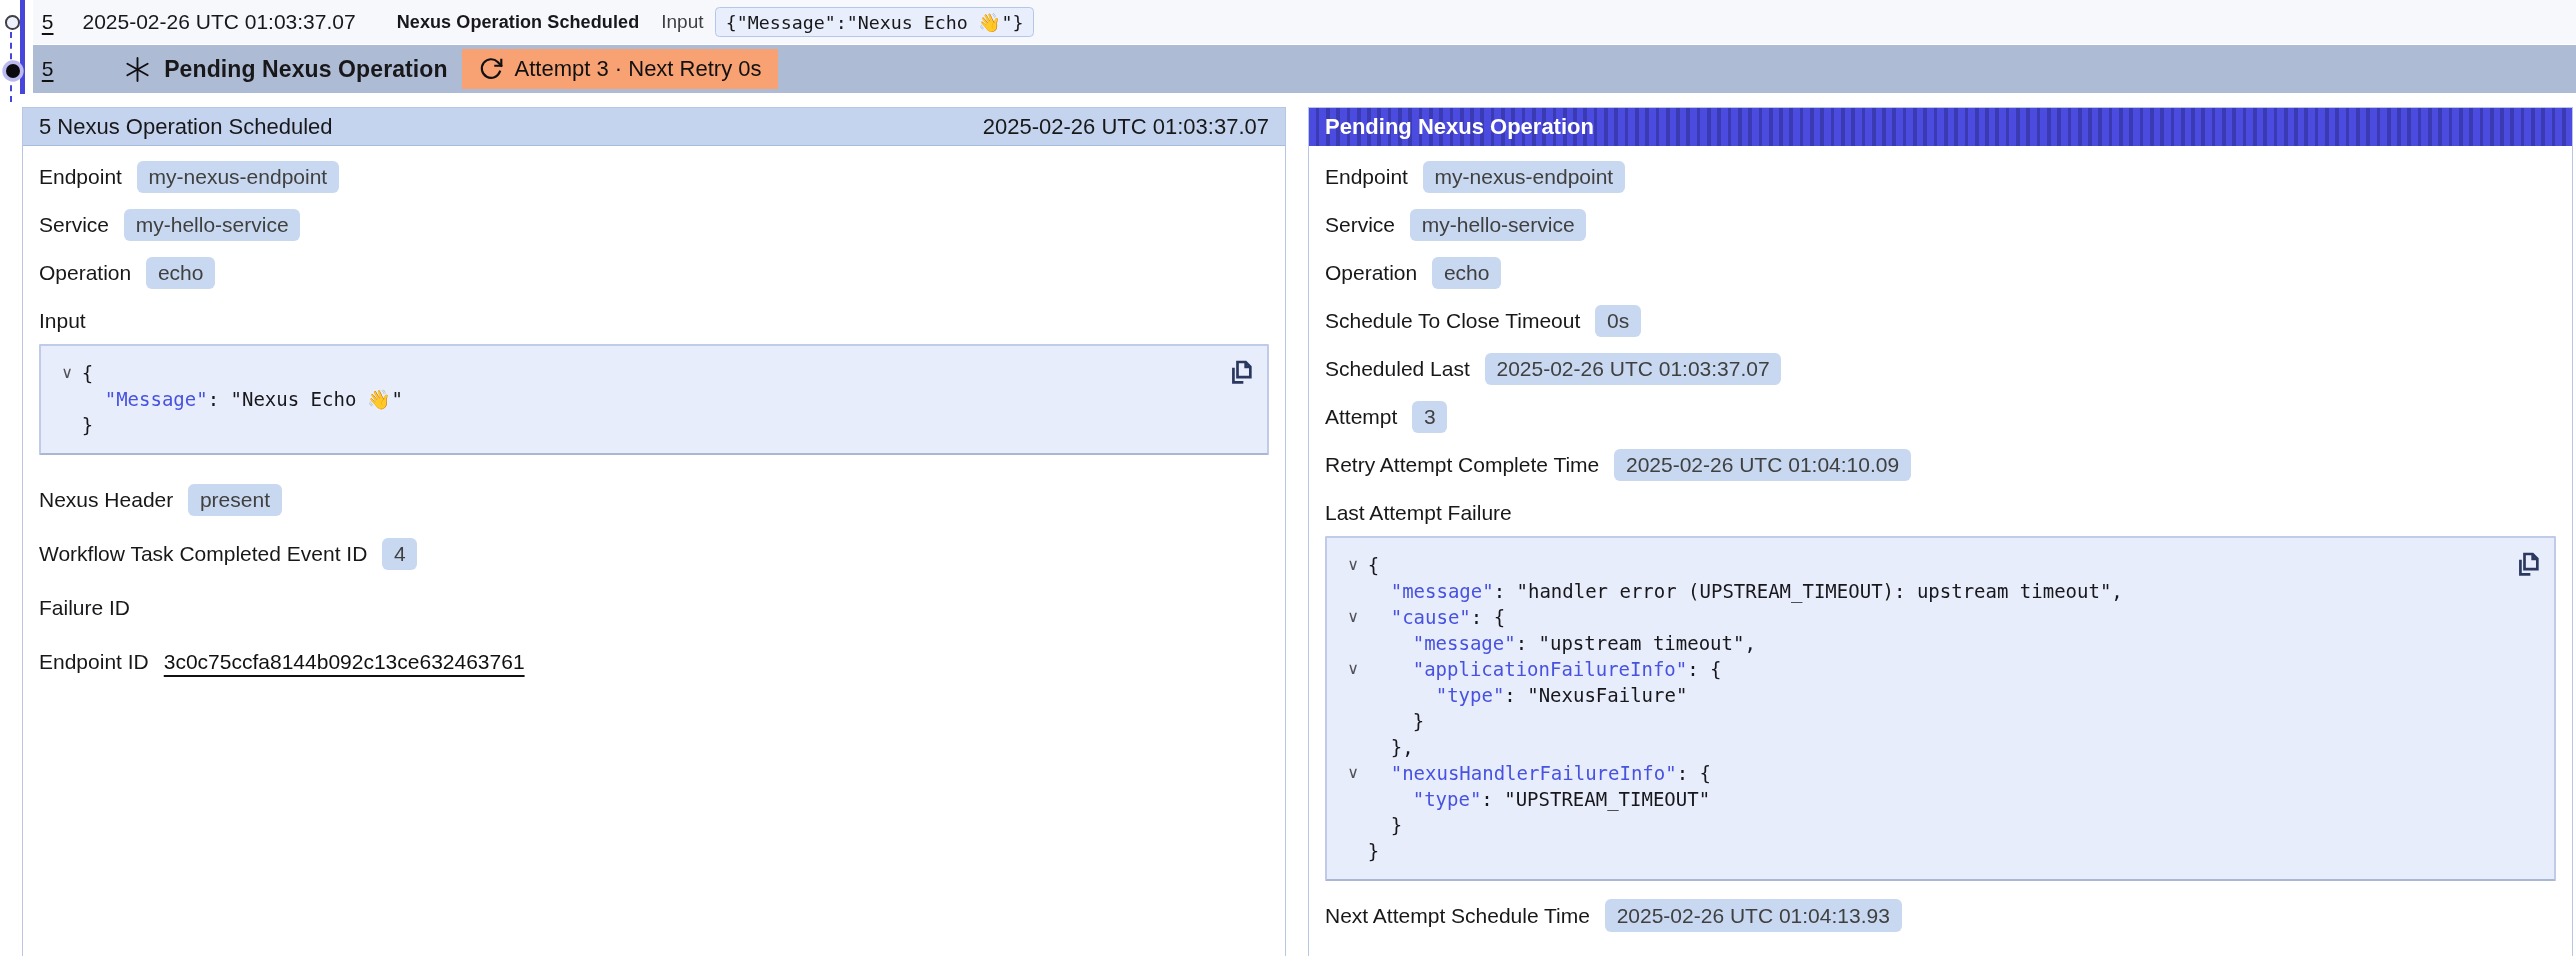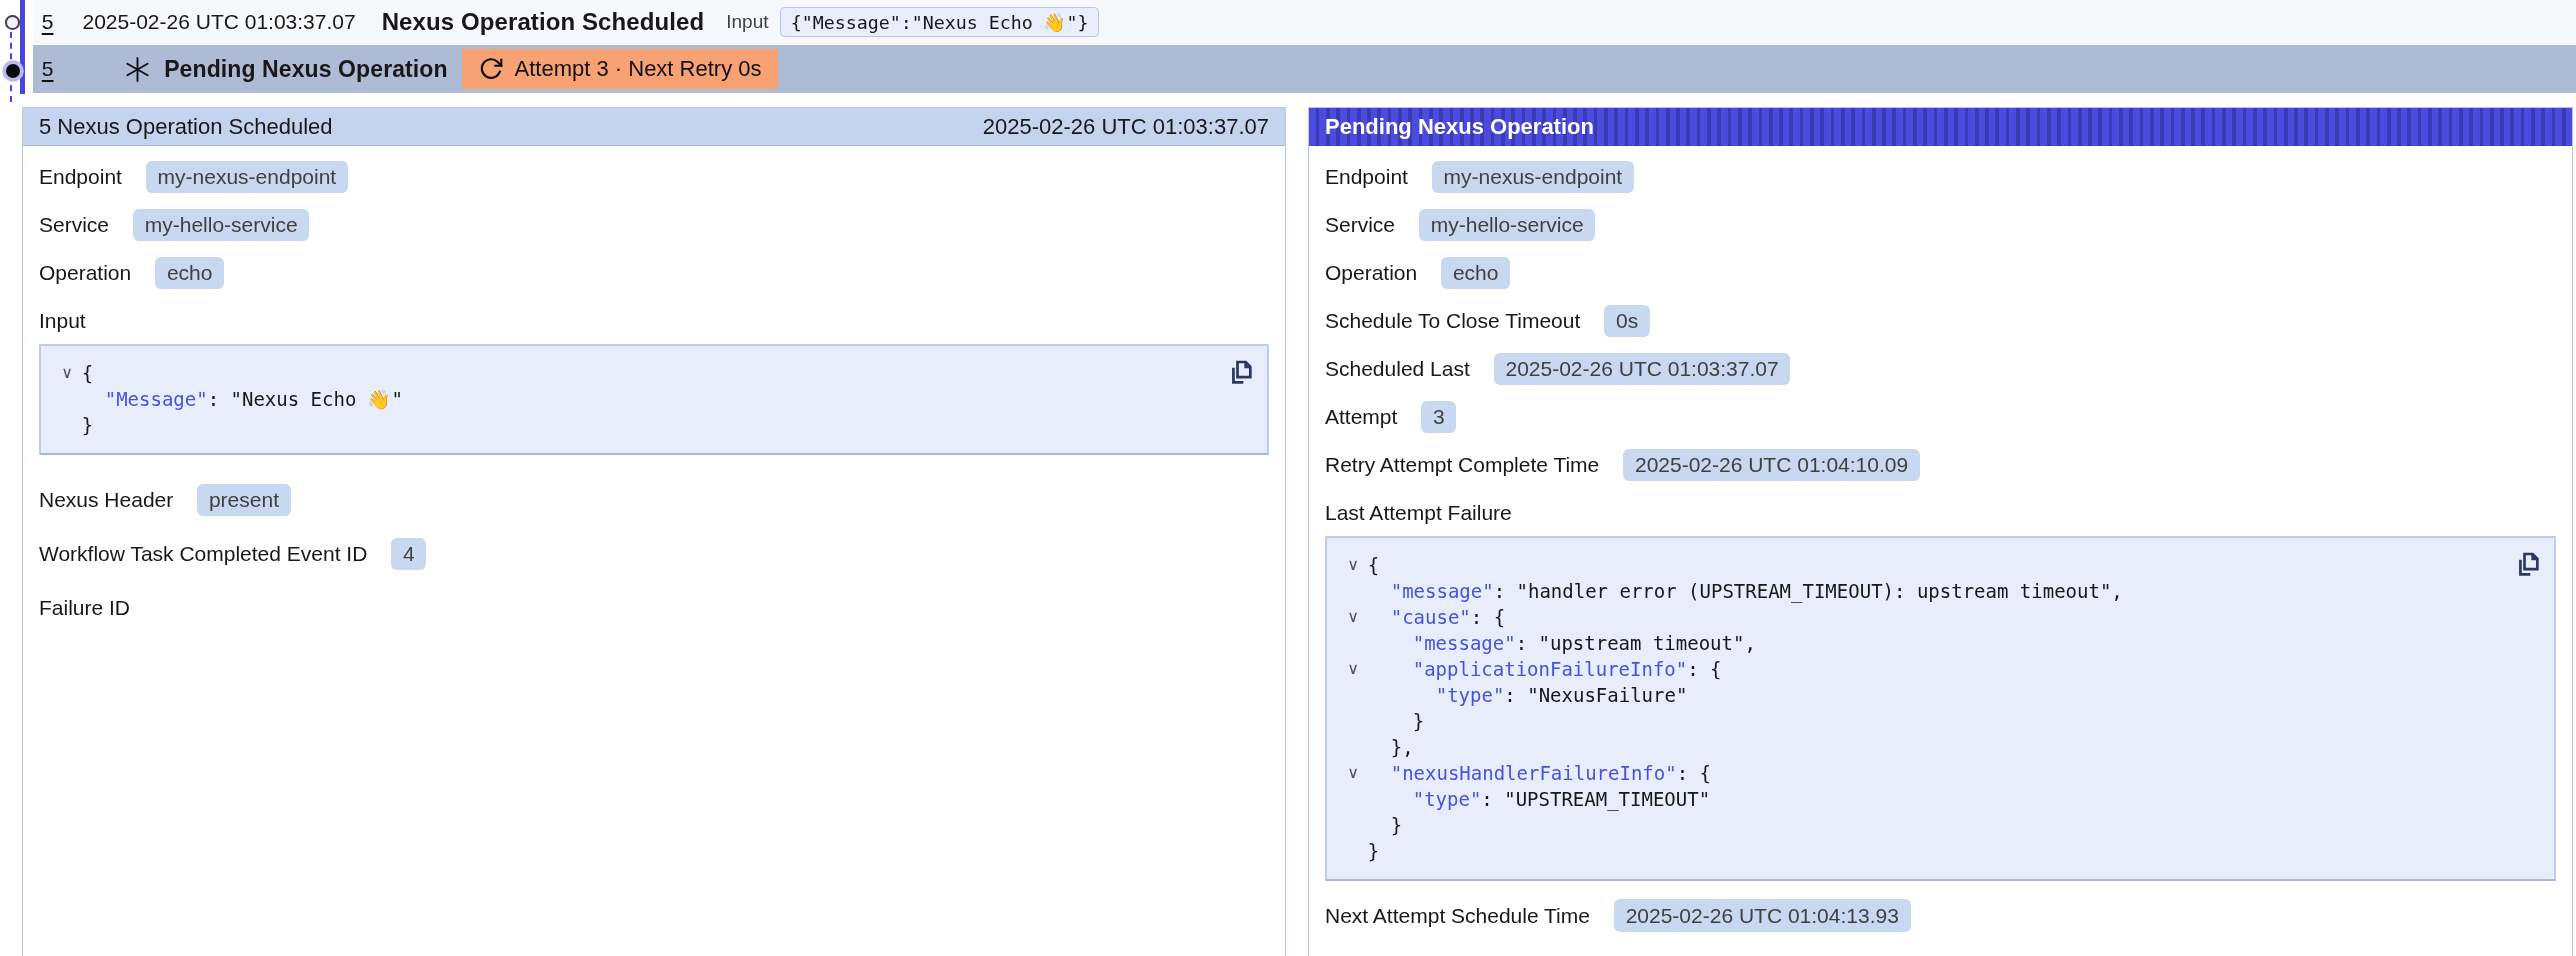--- a/index.html
+++ b/index.html
@@ -24,40 +24,40 @@
   .rail-dot{position:absolute;left:5.9px;top:64px;width:14px;height:14px;border-radius:50%;
     background:#0b0b0f;box-shadow:0 0 0 3.7px #bcb9f0;z-index:2;}
   .rail-bar{position:absolute;left:20px;top:0;width:5.1px;height:94px;background:var(--accent-indigo);}
   
   .event-row{position:absolute;left:33px;right:0;display:flex;align-items:center;cursor:default;}
   .row-scheduled{top:0;height:44px;background:var(--row1-bg);}
   .row-pending{top:45px;height:48px;background:var(--row2-bg);}
   .id-link{font-size:21px;margin-left:8.8px;text-decoration:underline;
     text-underline-offset:4.4px;text-decoration-thickness:1.5px;color:#111;}
   .row-ts{font-size:21px;margin-left:29px;}
-  .row-title{font-size:24px;font-weight:700;margin-left:26px;letter-spacing:0.1px;}
+  .row-title{font-size:18px;font-weight:700;margin-left:41px;letter-spacing:0.1px;}
   .row-input-label{font-size:19px;color:var(--muted);margin-left:22px;}
   .mono-chip{margin-left:11.7px;font-family:"DejaVu Sans Mono",monospace;font-size:18.3px;
     background:#e9eefc;border:1.5px solid #b6c5ea;border-radius:4.4px;padding:3.7px 9.5px;white-space:pre;}
   .asterisk-wrap{margin-left:70px;display:flex;align-items:center;}
   .row-pending .row-title{margin-left:11.7px;font-size:23px;}
   .retry-badge{margin-left:14.6px;background:var(--orange);display:flex;align-items:center;
     gap:10.3px;padding:6.6px 16px;font-size:22px;color:#111;}
   
   .panel{position:absolute;top:107px;bottom:0;background:#fff;
     border:1.5px solid var(--panel-border);border-bottom:none;}
   .panel-left{left:22px;width:1264px;}
   .panel-right{left:1308px;width:1265px;}
   .panel-header{height:38px;display:flex;align-items:center;padding:0 16px;font-size:22px;}
   .panel-left .panel-header{background:var(--header-left-bg);justify-content:space-between;
     border-bottom:1.5px solid #a9bbdd;}
   .panel-right .panel-header{color:#fff;font-weight:600;
     background:repeating-linear-gradient(90deg,var(--stripe-bright) 0 6.6px,var(--stripe-dark) 6.6px 10.3px);}
   .panel-body{padding:0 16px 22px 16px;}
-  .field-row{margin-top:14px;min-height:34px;display:flex;align-items:center;gap:24px;font-size:21px;}
+  .field-row{margin-top:14px;min-height:34px;display:flex;align-items:center;gap:15px;font-size:21px;}
   .field-row.spaced{margin-top:20px;}
   .field-row.first-after-block{margin-top:28px;}
   .badge{background:var(--badge-bg);border-radius:5.9px;padding:4.4px 11.7px;font-size:21px;
     color:#404040;white-space:nowrap;}
   .section-label-row{margin-top:17.6px;height:26px;display:flex;align-items:center;font-size:21px;}
   .underline-link{color:#111;text-decoration:underline;text-underline-offset:5.9px;
     text-decoration-thickness:2.2px;font-size:21px;cursor:pointer;}
   
   .code-block{margin-top:10.3px;position:relative;background:var(--code-bg);
     border:2.2px solid var(--code-border);border-bottom:2.9px solid #a9b6d4;border-radius:1.5px;
@@ -148,20 +148,24 @@
     <div class="field-row first-after-block">
       <span>Nexus Header</span>
       <span class="badge">present</span>
     </div>
     <div class="field-row spaced">
       <span>Workflow Task Completed Event ID</span>
       <span class="badge">4</span>
     </div>
     <div class="field-row spaced">
       <span>Failure ID</span>
+    </div>
+    <div class="field-row spaced">
+      <span>Endpoint ID</span>
+      <a class="underline-link">3c0c75ccfa8144b092c13ce632463761</a>
     </div>
 
   </div>
 </section>
 
 <section class="panel panel-right">
   <header class="panel-header">
     <span>Pending Nexus Operation</span>
   </header>
   <div class="panel-body">

